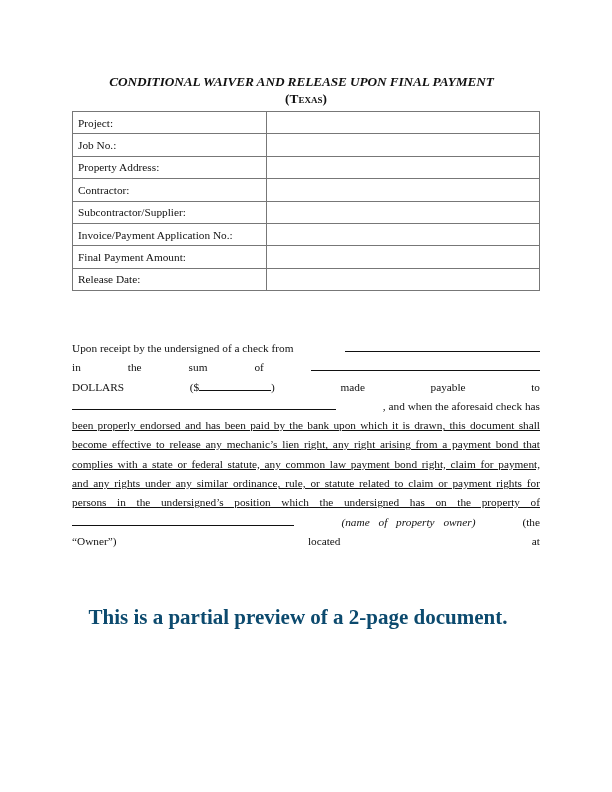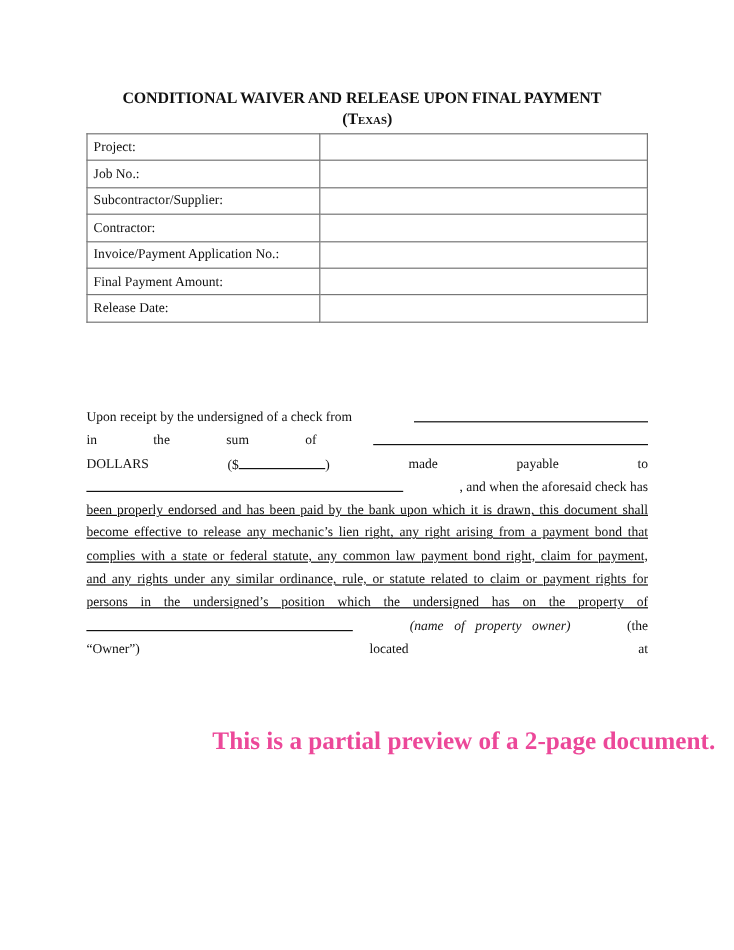--- a/index.html
+++ b/index.html
@@ -1,59 +1,63 @@
 <!DOCTYPE html>
 <html><head>
 <meta charset="utf-8">
 <style>
   html, body { margin: 0; padding: 0; background: #ffffff; }
   body { width: 612px; height: 792px; position: relative; overflow: hidden;
          font-family: "Liberation Serif", serif; color: #111; }
   .title { position: absolute; left: 0; width: 603px; top: 74px; text-align: center;
-           font-weight: bold; font-size: 13.3px; letter-spacing: -0.1px; }
+           font-weight: bold; font-size: 13.3px; letter-spacing: -0.1px; font-style: italic; }
   .subtitle { position: absolute; left: 0; width: 612px; top: 91px; text-align: center;
               font-weight: bold; font-size: 13.3px; }
   .subtitle .sc { font-variant: small-caps; }
   table.info { position: absolute; left: 72px; top: 111px; width: 468px;
                border-collapse: collapse; }
   table.info td { border: 1.2px solid #777; height: 21.4px; padding: 0 0 0 5px;
                   font-size: 11.3px; vertical-align: middle; }
   table.info td.label { width: 188px; }
   .body { position: absolute; left: 72px; top: 339px; width: 468px;
           font-size: 11.3px; line-height: 19.3px; }
   .line { display: flex; justify-content: space-between; white-space: nowrap; height: 19.3px; gap: 47px; }
   .line.fill { display: block; text-align: justify; text-align-last: justify; text-decoration: underline; }
   .blank { display: inline-block; border-bottom: 1px solid #111; height: 12px; vertical-align: baseline; }
   .grow { flex: 1; margin-left: 4px; }
   .it { font-style: italic; }
-  .preview { position: absolute; left: 0; width: 596px; top: 605px; text-align: right;
-             color: #ec4899; font-weight: bold; font-size: 21px; }
+  .preview { position: absolute; left: 0; width: 596px; top: 605px; text-align: center;
+             color: #0c4a6e; font-weight: bold; font-size: 21px; }
 </style>
 </head>
 <body>
 
 <div class="title">CONDITIONAL WAIVER AND RELEASE UPON FINAL PAYMENT</div>
 <div class="subtitle"><span>(</span><span class="sc">Texas</span><span>)</span></div>
 
 <table class="info">
   <tbody id="info-body">
       <tr>
         <td class="label">Project:</td>
         <td></td>
       </tr>
       <tr>
         <td class="label">Job No.:</td>
         <td></td>
       </tr>
       <tr>
-        <td class="label">Subcontractor/Supplier:</td>
+        <td class="label">Property Address:</td>
         <td></td>
       </tr>
       <tr>
         <td class="label">Contractor:</td>
+        <td></td>
+      </tr>
+      <tr>
+        <td class="label">Subcontractor/Supplier:</td>
         <td></td>
       </tr>
       <tr>
         <td class="label">Invoice/Payment Application No.:</td>
         <td></td>
       </tr>
       <tr>
         <td class="label">Final Payment Amount:</td>
         <td></td>
       </tr>

